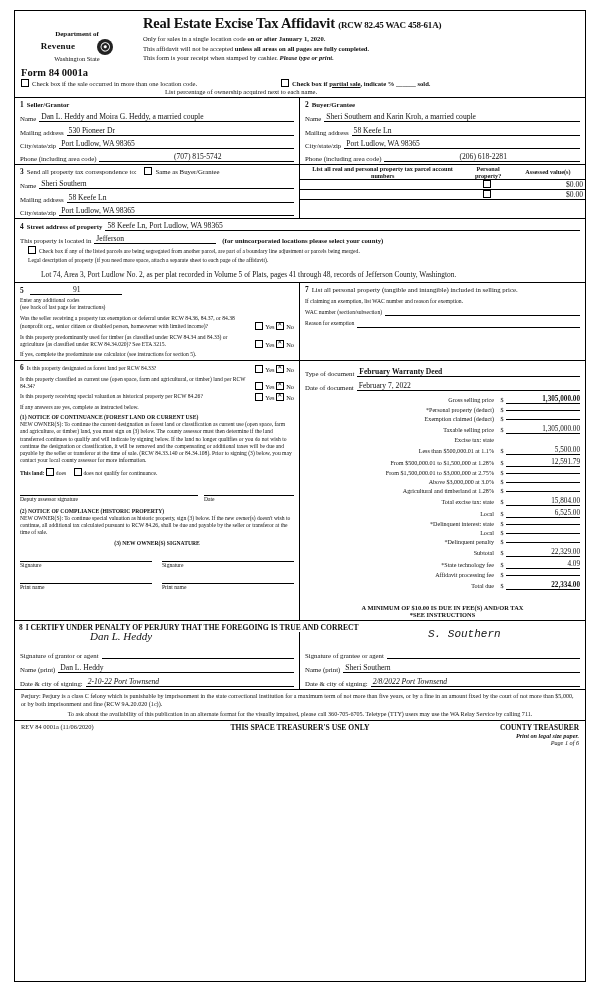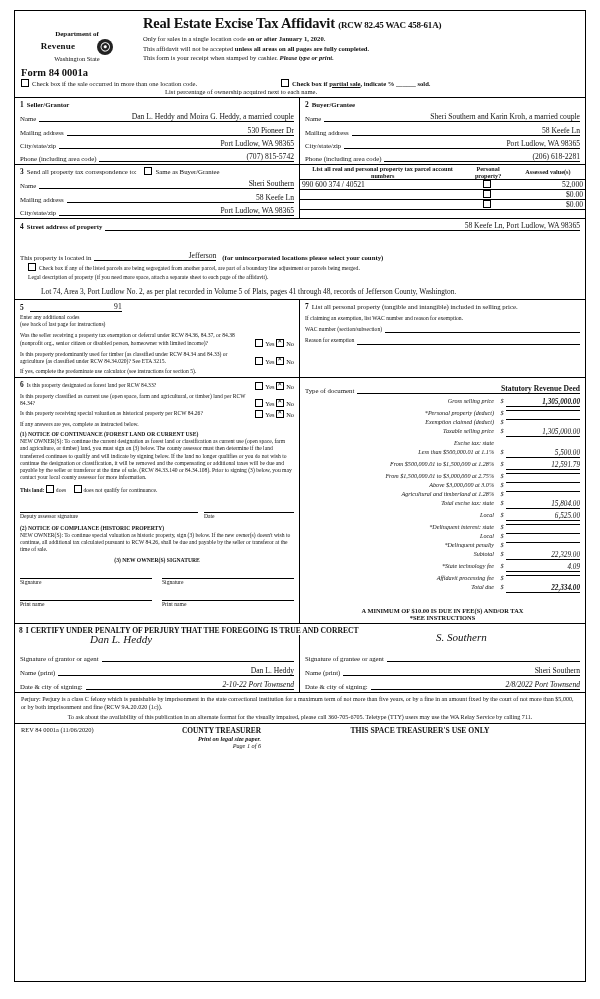--- a/index.html
+++ b/index.html
@@ -26,30 +26,30 @@
   .note{font-size:6.6px;padding:1px 6px 2px 150px;}
   .hr{border-top:1px solid #000;}
   .cols{display:flex;}
   .colL{width:50%;border-right:1px solid #000;box-sizing:border-box;}
   .colR{width:50%;box-sizing:border-box;}
   .sec{padding:2px 5px;font-size:6.8px;}
   .num{font-weight:bold;font-size:7.4px;margin-right:3px;}
   .val{font-family:"Liberation Serif",serif;font-size:7.6px;}
   .line{display:flex;align-items:flex-end;font-size:6.8px;margin-top:3px;}
   .line .lt{white-space:nowrap;padding-right:3px;}
-  .line .lv{flex:1;border-bottom:1px solid #000;padding-left:2px;font-size:7.6px;text-align:right;}
+  .line .lv{flex:1;border-bottom:1px solid #000;padding-left:2px;font-size:7.6px;}
   .tbl{width:100%;border-collapse:collapse;font-size:6.2px;}
   .tbl td,.tbl th{border:1px solid #000;padding:0 2px;}
   .tiny{font-size:5.6px;line-height:1.28;}
   .yn{white-space:nowrap;font-size:6.4px;}
   .chk{display:inline-block;width:6px;height:6px;border:1px solid #000;position:relative;vertical-align:-1px;margin-right:2px;}
   .chk.x:after{content:"\2715";position:absolute;left:0px;top:-2px;font-size:6px;line-height:7px;}
   .hand{font-family:"Liberation Serif",serif;font-style:italic;}
   .sig{font-family:"Liberation Serif",serif;font-style:italic;font-size:11px;}
-  .exbl{display:flex;font-size:6.1px;align-items:flex-start;font-style:italic;}
+  .exbl{display:flex;font-size:6.1px;align-items:center;}
   .exbl .t{flex:1;}
   .exbl .d{width:8px;text-align:center;}
   .exbl .v{width:74px;border-bottom:1px solid #000;text-align:right;font-size:7.2px;}
   .stamp{font-family:"Liberation Mono",monospace;font-size:10.5px;letter-spacing:.3px;padding-left:34px;padding-top:3px;}
   .rev{font-size:6.4px;}
   .center{text-align:center;}
   .bold{font-weight:bold;}
   .it{font-style:italic;}
   .mt2{margin-top:2px;}
   .mt3{margin-top:3px;}
@@ -166,25 +166,20 @@
       </div>
       <div class="colR">
         <table class="tbl">
           <tbody>
               <tr>
             <th style="width:58%;border:none;border-bottom:1px solid #000;font-weight:bold;text-align:center;">List all real and personal property tax parcel account numbers</th>
             <th style="width:16%;border:none;border-bottom:1px solid #000;font-weight:bold;text-align:center;">Personal property?</th>
             <th style="width:26%;border:none;border-bottom:1px solid #000;font-weight:bold;text-align:center;">Assessed value(s)</th>
           </tr>
           <tr>
-            <td style="border:none;border-bottom:1px solid #000;" class="val">990 600 374 / 40521</td>
-            <td style="border:none;border-bottom:1px solid #000;text-align:center;"><span class="cb"></span></td>
-            <td style="border:none;border-bottom:1px solid #000;text-align:right;" class="val">52,000</td>
-          </tr>
-          <tr>
             <td style="border:none;border-bottom:1px solid #000;" class="val"></td>
             <td style="border:none;border-bottom:1px solid #000;text-align:center;"><span class="cb"></span></td>
             <td style="border:none;border-bottom:1px solid #000;text-align:right;" class="val">$0.00</td>
           </tr>
           <tr>
             <td style="border:none;border-bottom:1px solid #000;" class="val"></td>
             <td style="border:none;border-bottom:1px solid #000;text-align:center;"><span class="cb"></span></td>
             <td style="border:none;border-bottom:1px solid #000;text-align:right;" class="val">$0.00</td>
           </tr>
         </tbody>
@@ -193,21 +188,21 @@
     </div>
 
     <div class="hr"></div>
     <div class="sec">
       <div class="line" style="margin-top:0;">
         <span class="lt"><span class="num">4</span><span class="bold">Street address of property</span></span>
         <span class="lv val">58 Keefe Ln, Port Ludlow, WA  98365</span>
       </div>
       <div class="line">
         <span class="lt">This property is located in</span>
-        <span class="lv val" style="max-width:120px;flex:0 0 120px;margin-top:17px;">Jefferson</span>
+        <span class="lv val" style="max-width:120px;flex:0 0 120px;">Jefferson</span>
         <span class="lt bold" style="padding-left:6px;">(for unincorporated locations please select your county)</span>
       </div>
       <div class="mt2" style="padding-left:8px;">
         <span class="cb"></span><span class="tiny">Check box if any of the listed parcels are being segregated from another parcel, are part of a boundary line adjustment or parcels being merged.</span>
       </div>
       <div class="mt2 tiny" style="padding-left:8px;">Legal description of property (if you need more space, attach a separate sheet to each page of the affidavit).</div>
     </div>
     <div class="legal">Lot 74, Area 3, Port Ludlow No. 2, as per plat recorded in Volume 5 of Plats, pages 41 through 48, records of Jefferson County, Washington.</div>
 
     <div class="hr"></div>
@@ -305,21 +300,25 @@
               <div class="tiny">Print name</div>
             </div>
           </div>
         </div>
       </div>
 
       <div class="colR">
         <div class="sec" style="padding-top:6px;">
           <div class="line" style="margin-top:0;">
               <span class="lt">Type of document</span>
-              <span class="lv val bold">Statutory Revenue Deed</span>
+              <span class="lv val bold">February Warranty Deed</span>
+            </div>
+          <div class="line mt4">
+              <span class="lt">Date of document</span>
+              <span class="lv val">February 7, 2022</span>
             </div>
 
           <div class="exbl mt4">
               <span class="t" style="text-align:right;padding-right:4px;">Gross selling price</span>
               <span class="d">$</span>
               <span class="v bold">1,305,000.00</span>
             </div>
           <div class="exbl mt3">
               <span class="t" style="text-align:right;padding-right:4px;">*Personal property (deduct)</span>
               <span class="d">$</span>
@@ -439,21 +438,21 @@
             </div>
           <div class="line mt4">
               <span class="lt">Date &amp; city of signing:</span>
               <span class="lv hand">2-10-22  Port Townsend</span>
             </div>
         </div>
       </div>
       <div class="colR">
         <div class="sec" style="padding-top:0;">
           <div style="position:relative;height:20px;">
-            <span class="sig" style="position:absolute;left:131px;top:-4px;">S. Southern</span>
+            <span class="sig" style="position:absolute;left:123px;top:-4px;font-family:Liberation Mono, monospace;">S. Southern</span>
           </div>
           <div class="line" style="margin-top:0;">
               <span class="lt">Signature of grantee or agent</span>
               <span class="lv"></span>
             </div>
           <div class="line mt4">
               <span class="lt">Name (print)</span>
               <span class="lv val">Sheri Southern</span>
             </div>
           <div class="line mt4">
@@ -466,21 +465,21 @@
 
     <div class="hr"></div>
     <div class="perj">
       <div>Perjury:  Perjury is a class C felony which is punishable by imprisonment in the state correctional institution for a maximum term of not more than five years, or by a fine in an amount fixed by the court of not more than $5,000, or by both imprisonment and fine (RCW 9A.20.020 (1c)).</div>
       <div class="center mt2">To ask about the availability of this publication in an alternate format for the visually impaired, please call 360-705-6705. Teletype (TTY) users may use the WA Relay Service by calling 711.</div>
     </div>
 
     <div class="hr"></div>
     <div style="display:flex;align-items:flex-start;padding:2px 6px 0 6px;">
       <div class="rev" style="width:120px;">REV 84 0001a (11/06/2020)</div>
+      <div style="flex:1;text-align:center;font-size:7.6px;font-weight:bold;">THIS SPACE TREASURER'S USE ONLY</div>
       <div style="width:120px;text-align:right;">
         <div style="font-size:7.4px;font-weight:bold;">COUNTY TREASURER</div>
         <div style="font-size:6.2px;font-style:italic;font-weight:bold;">Print on legal size paper.</div>
         <div style="font-size:6.2px;font-style:italic;">Page 1 of 6</div>
       </div>
-      <div style="flex:1;text-align:center;font-size:7.6px;font-weight:bold;">THIS SPACE TREASURER'S USE ONLY</div>
     </div>
   </div>
 </div>
 
 </body></html>

